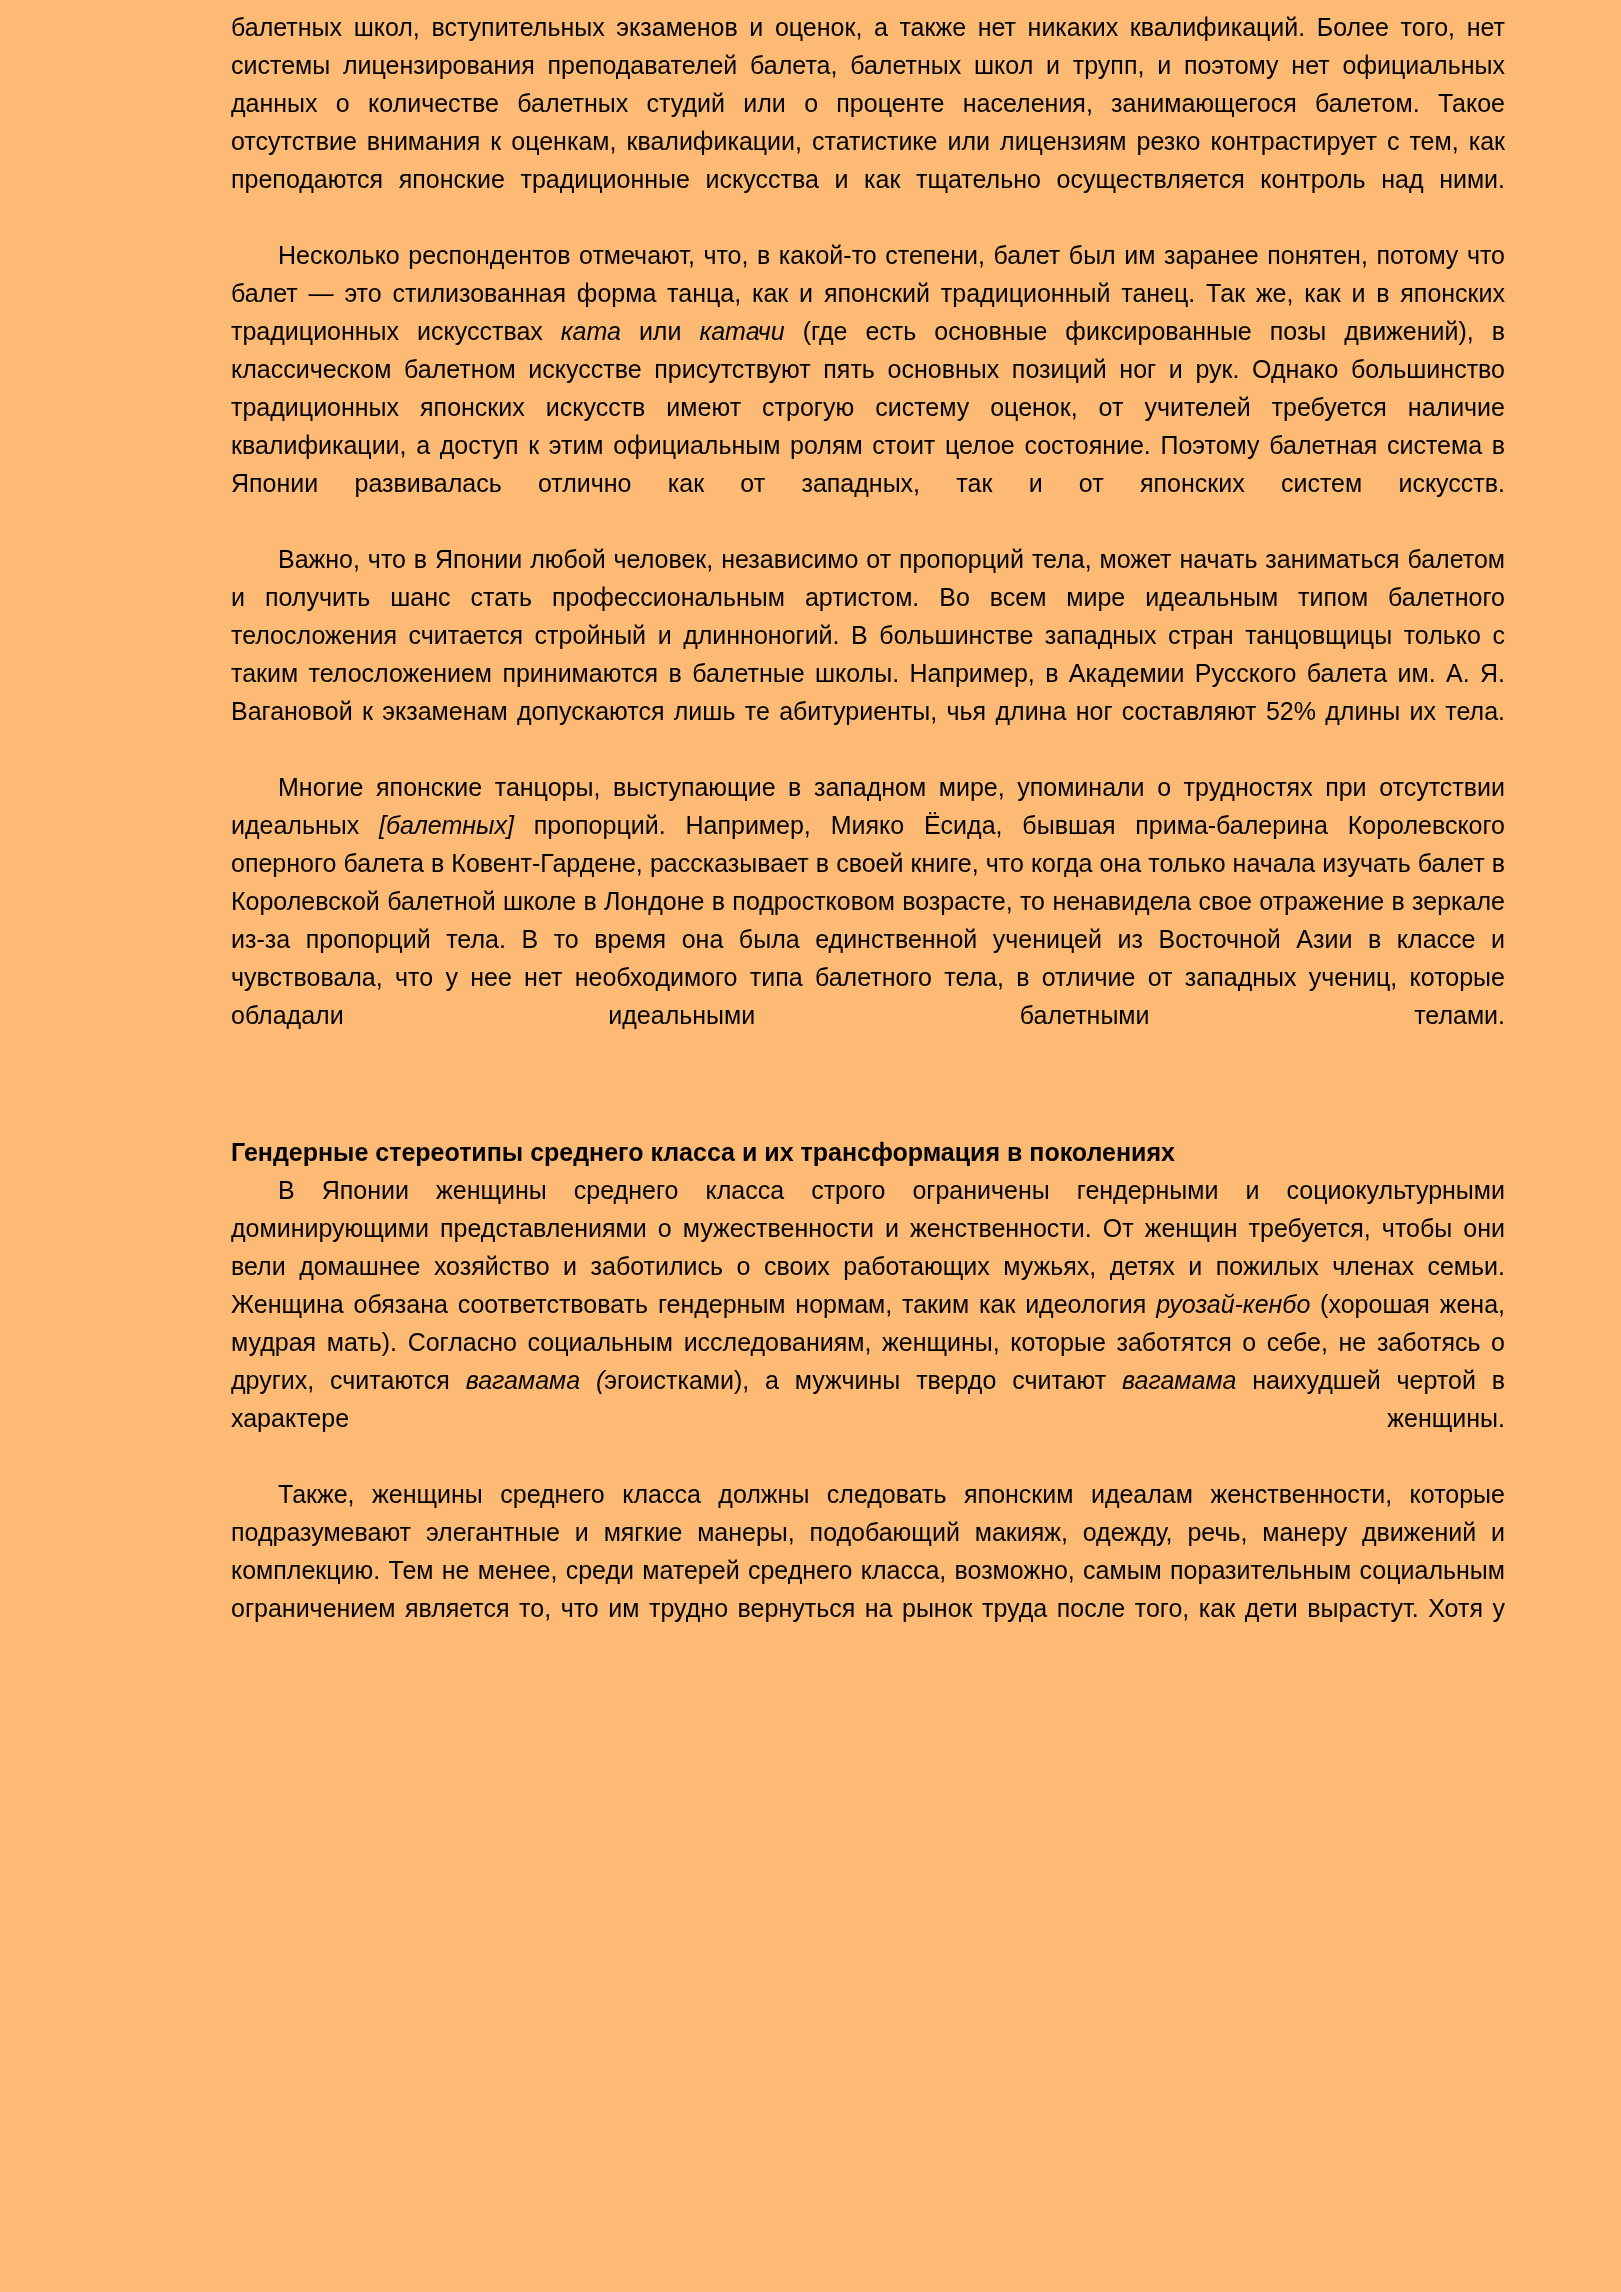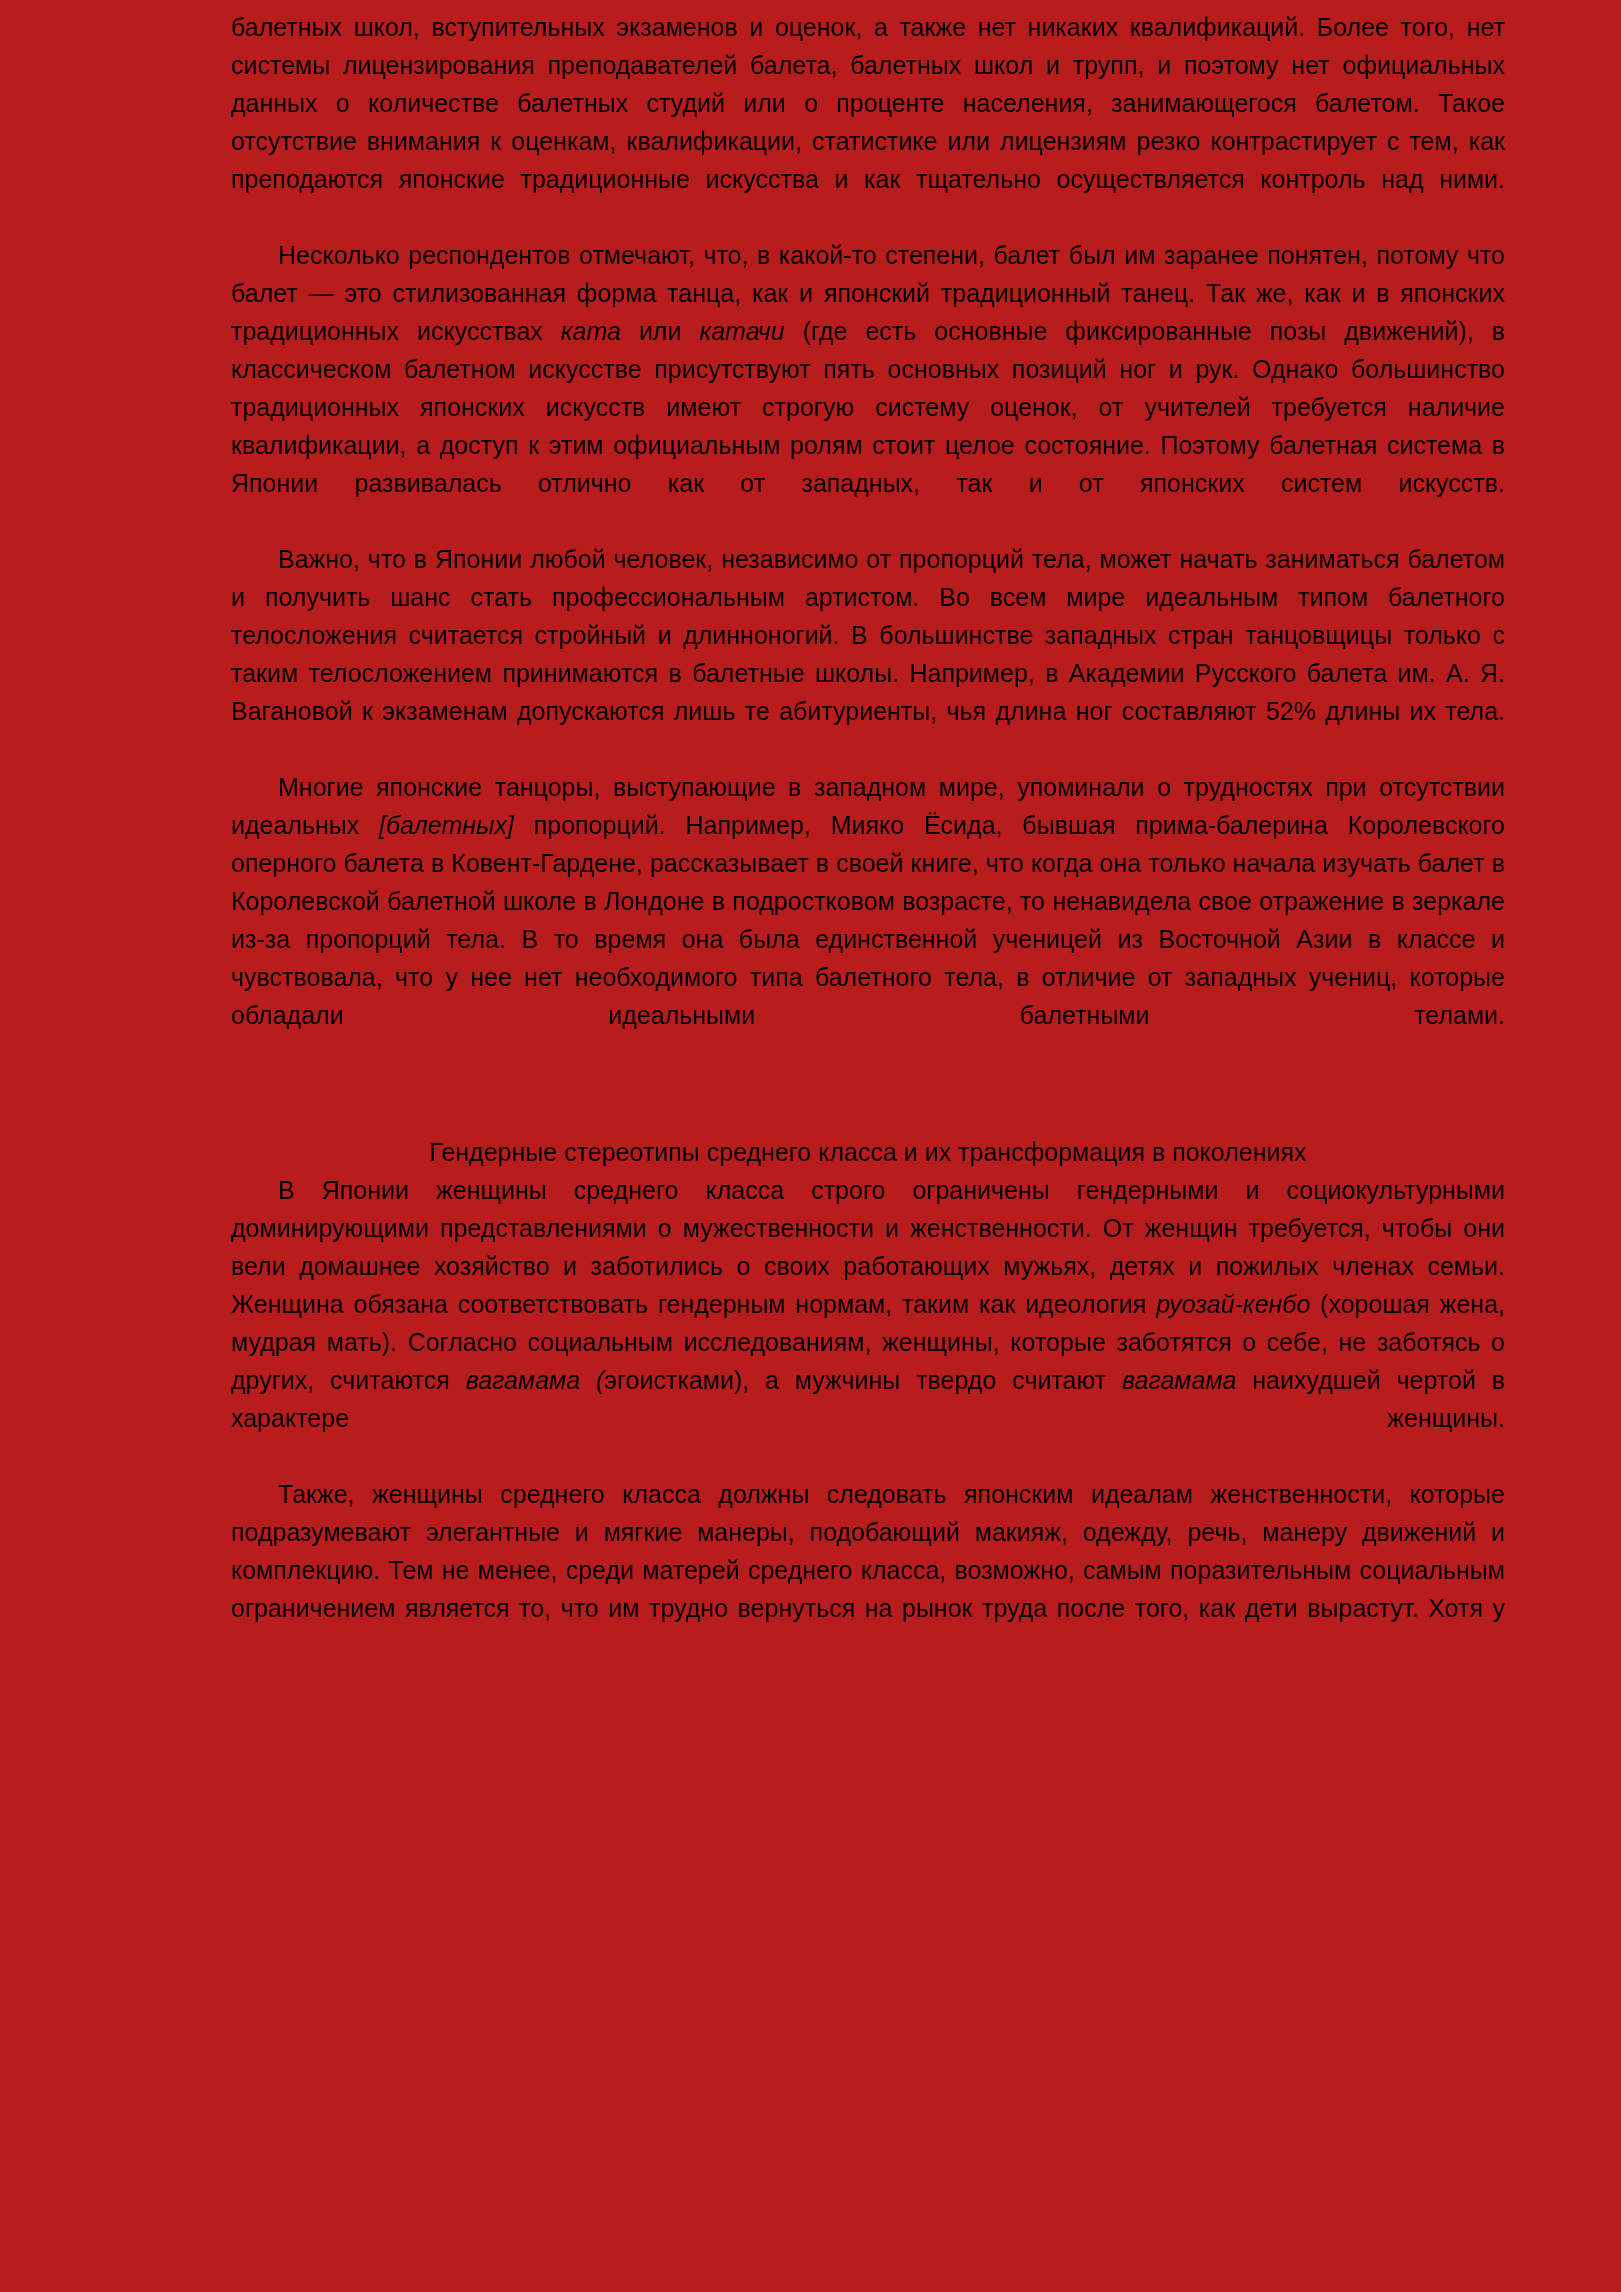--- a/index.html
+++ b/index.html
@@ -10,21 +10,21 @@
   }
   body {
     font-family: "Liberation Sans", "DejaVu Sans", sans-serif;
     color: #000000;
     -webkit-font-smoothing: antialiased;
   }
   .page {
     position: relative;
     width: 1621px;
     height: 2293px;
-    background: #b91c1c;
+    background: #fdba74;
     overflow: hidden;
     box-sizing: border-box;
   }
   .text-column {
     position: absolute;
     left: 231px;
     top: 0px;
     width: 1274px;
   }
   p.para {
@@ -45,22 +45,22 @@
   p.para:after {
     content: "";
     display: inline-block;
     width: 100%;
   }
   h2.section-heading {
     margin: 0;
     padding: 0;
     font-size: 25px;
     line-height: 38px;
-    font-weight: normal;
-    text-align: center;
+    font-weight: bold;
+    text-align: left;
     text-indent: 0;
   }
   .gap-heading-before { height: 61px; }
   em.term {
     font-style: italic;
     margin-top: 29px;
   }
   .spacer-top { height: 7.8px; }
 </style>
 </head>

